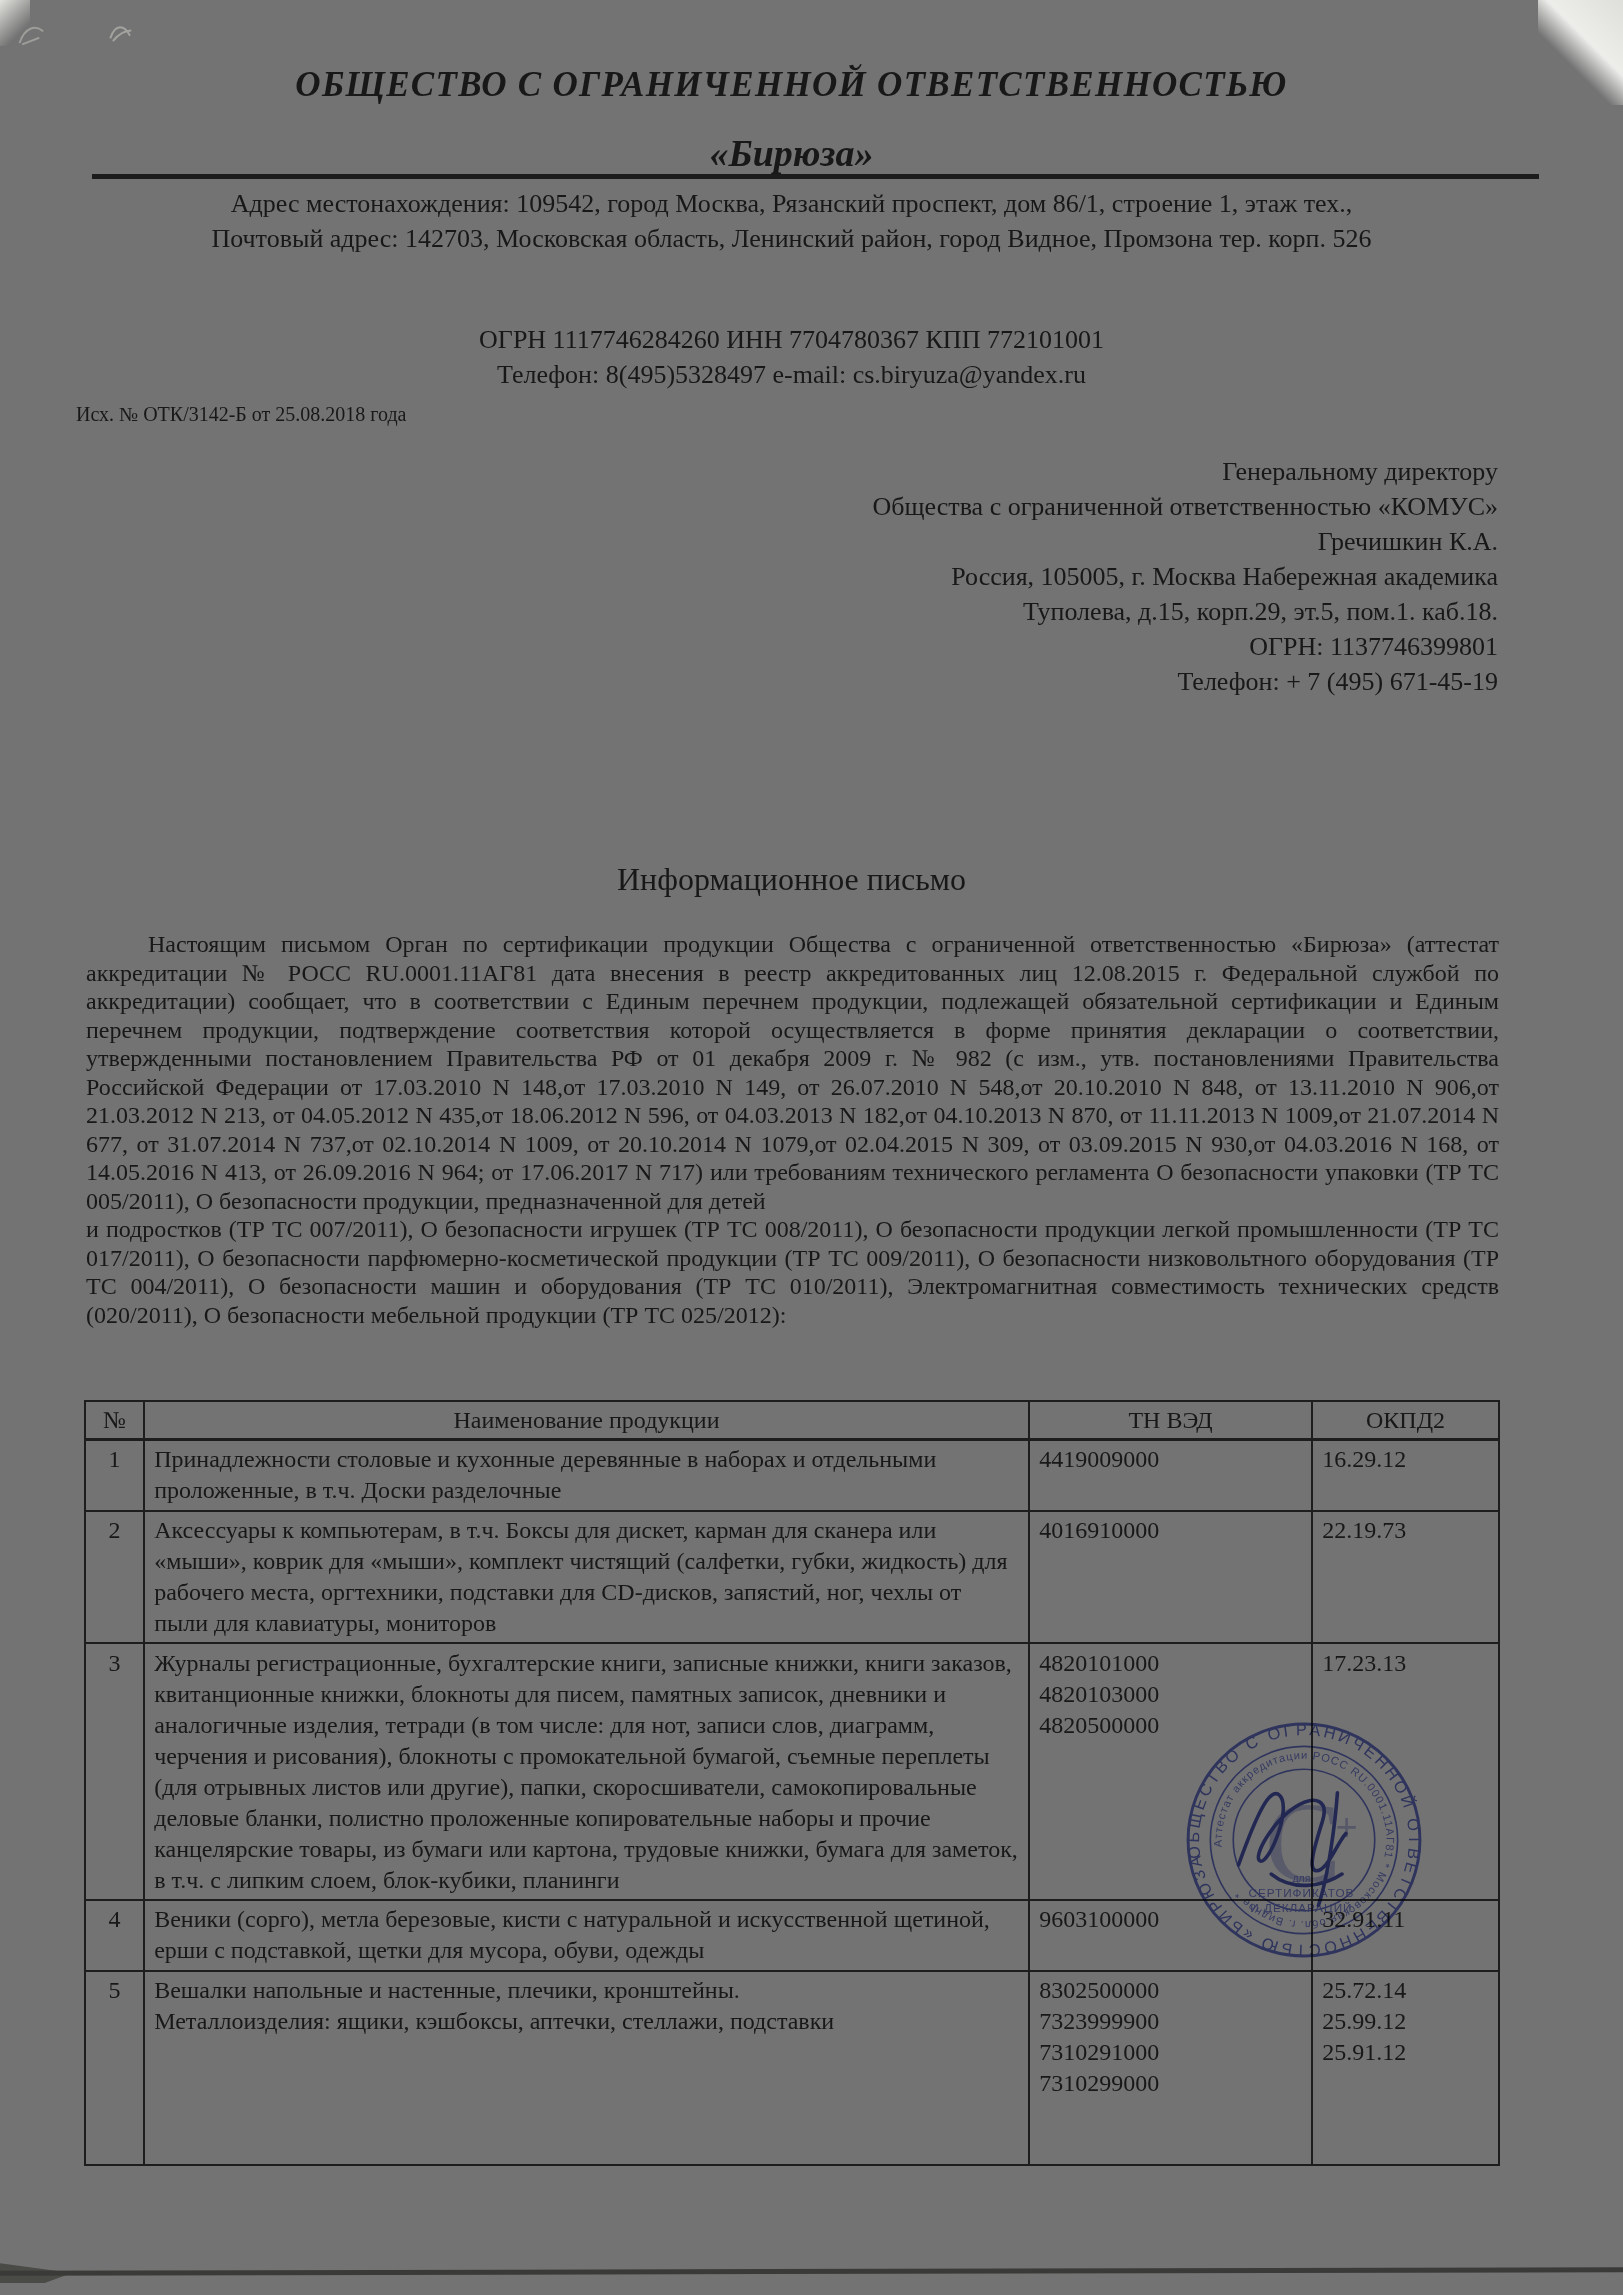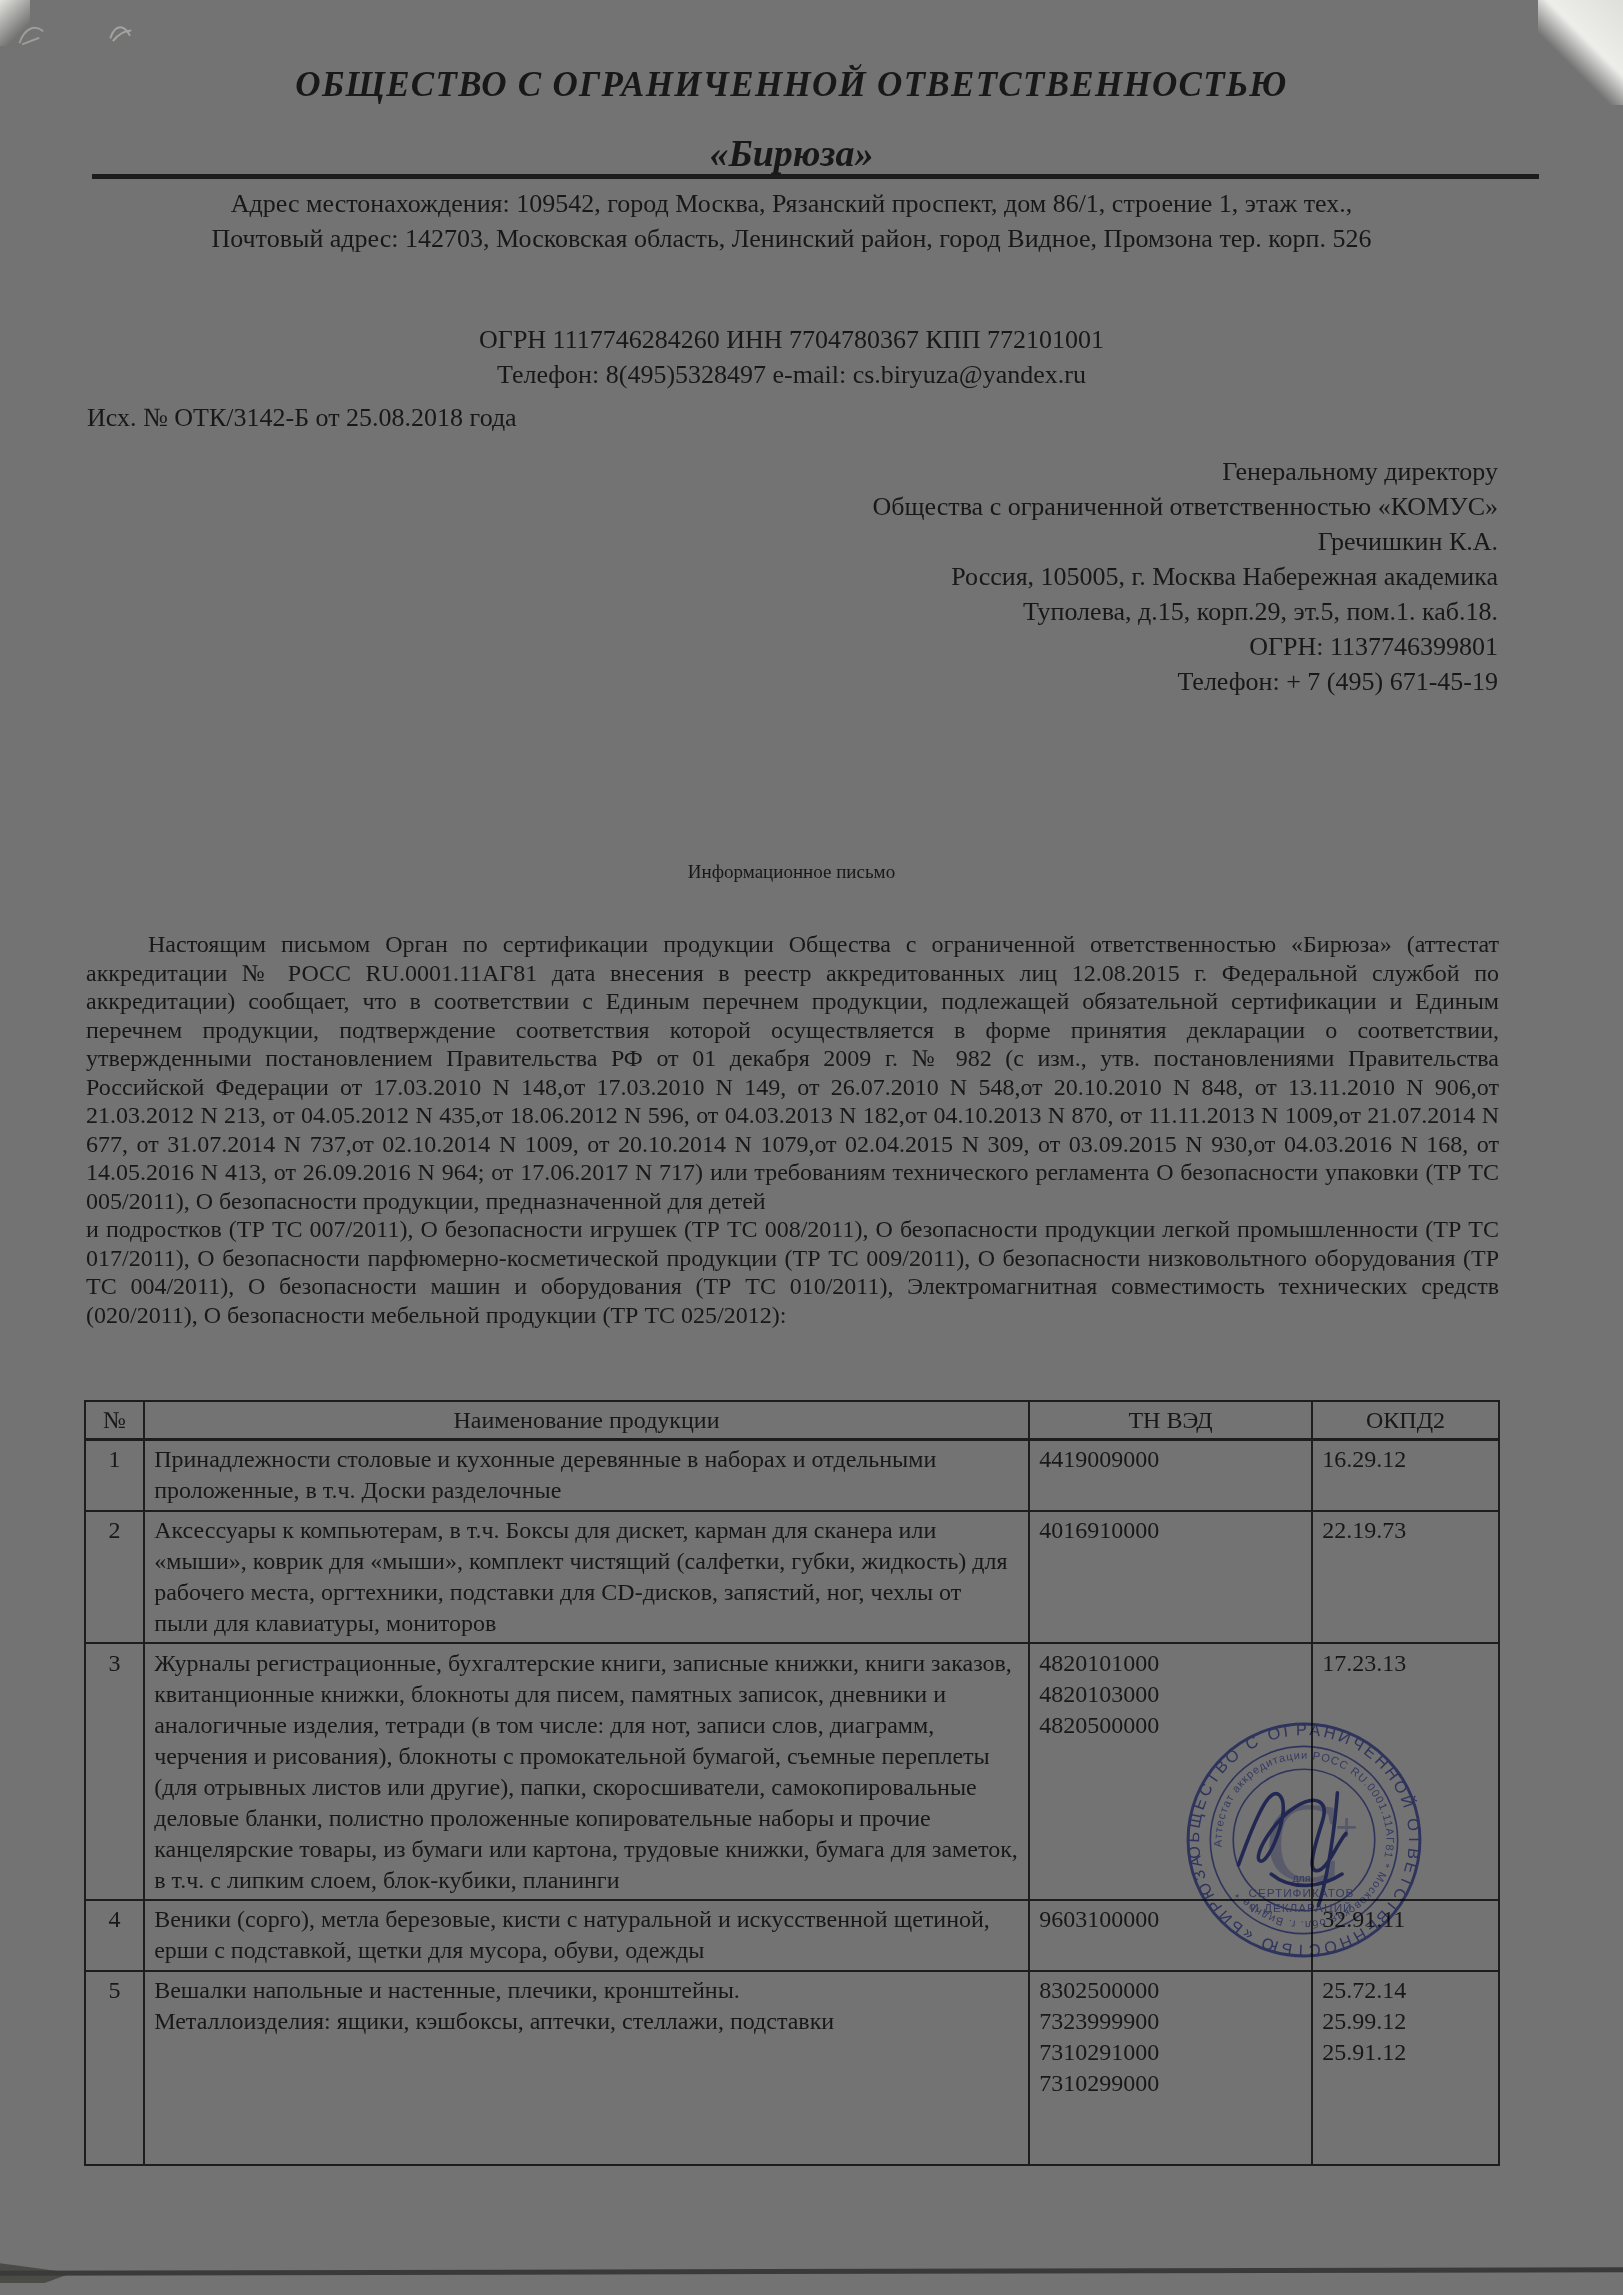--- a/index.html
+++ b/index.html
@@ -12,23 +12,23 @@
     font-family:"Liberation Serif", serif;
     color:#181818;
   }
   
   .title-block{position:absolute;left:85px;top:65px;width:1413px;text-align:center;}
   .title-line1{font-size:35px;font-weight:bold;font-style:italic;letter-spacing:1.3px;white-space:nowrap;}
   .title-line2{font-size:38px;font-weight:bold;font-style:italic;margin-top:26px;}
   .head-rule{position:absolute;left:92px;top:174px;width:1447px;height:4.6px;background:#1c1c1c;}
   .addr-block{position:absolute;left:85px;top:186px;width:1413px;text-align:center;font-size:26px;line-height:35px;}
   .req-block{position:absolute;left:85px;top:322px;width:1413px;text-align:center;font-size:26px;line-height:35px;}
-  .out-ref{position:absolute;left:87px;top:403px;font-size:26px;}
+  .out-ref{position:absolute;left:76px;top:403px;font-size:20px;}
   .recipient{position:absolute;left:85px;top:454px;width:1413px;text-align:right;font-size:26px;line-height:35px;}
-  .subject{position:absolute;left:85px;top:861px;width:1413px;text-align:center;font-size:19px;}
+  .subject{position:absolute;left:85px;top:861px;width:1413px;text-align:center;font-size:32px;}
   
   .body-text{position:absolute;left:86px;top:930px;width:1413px;font-size:24px;line-height:28.5px;text-align:justify;}
   .body-text .p1{text-indent:62px;}
   .body-text .p2{text-indent:0;}
   
   .prod-table{position:absolute;left:84px;top:1400px;width:1414px;border-collapse:collapse;table-layout:fixed;font-size:24px;line-height:31px;}
   .prod-table th,.prod-table td{border:2px solid #1d1d1d;vertical-align:top;padding:3.3px 9.2px;font-weight:normal;}
   .prod-table{border:2.6px solid #1d1d1d;}
   .prod-table thead th{text-align:center;border-bottom:3.9px solid #1d1d1d;padding:2.6px 3.9px;}
   .col-no{text-align:center;}

